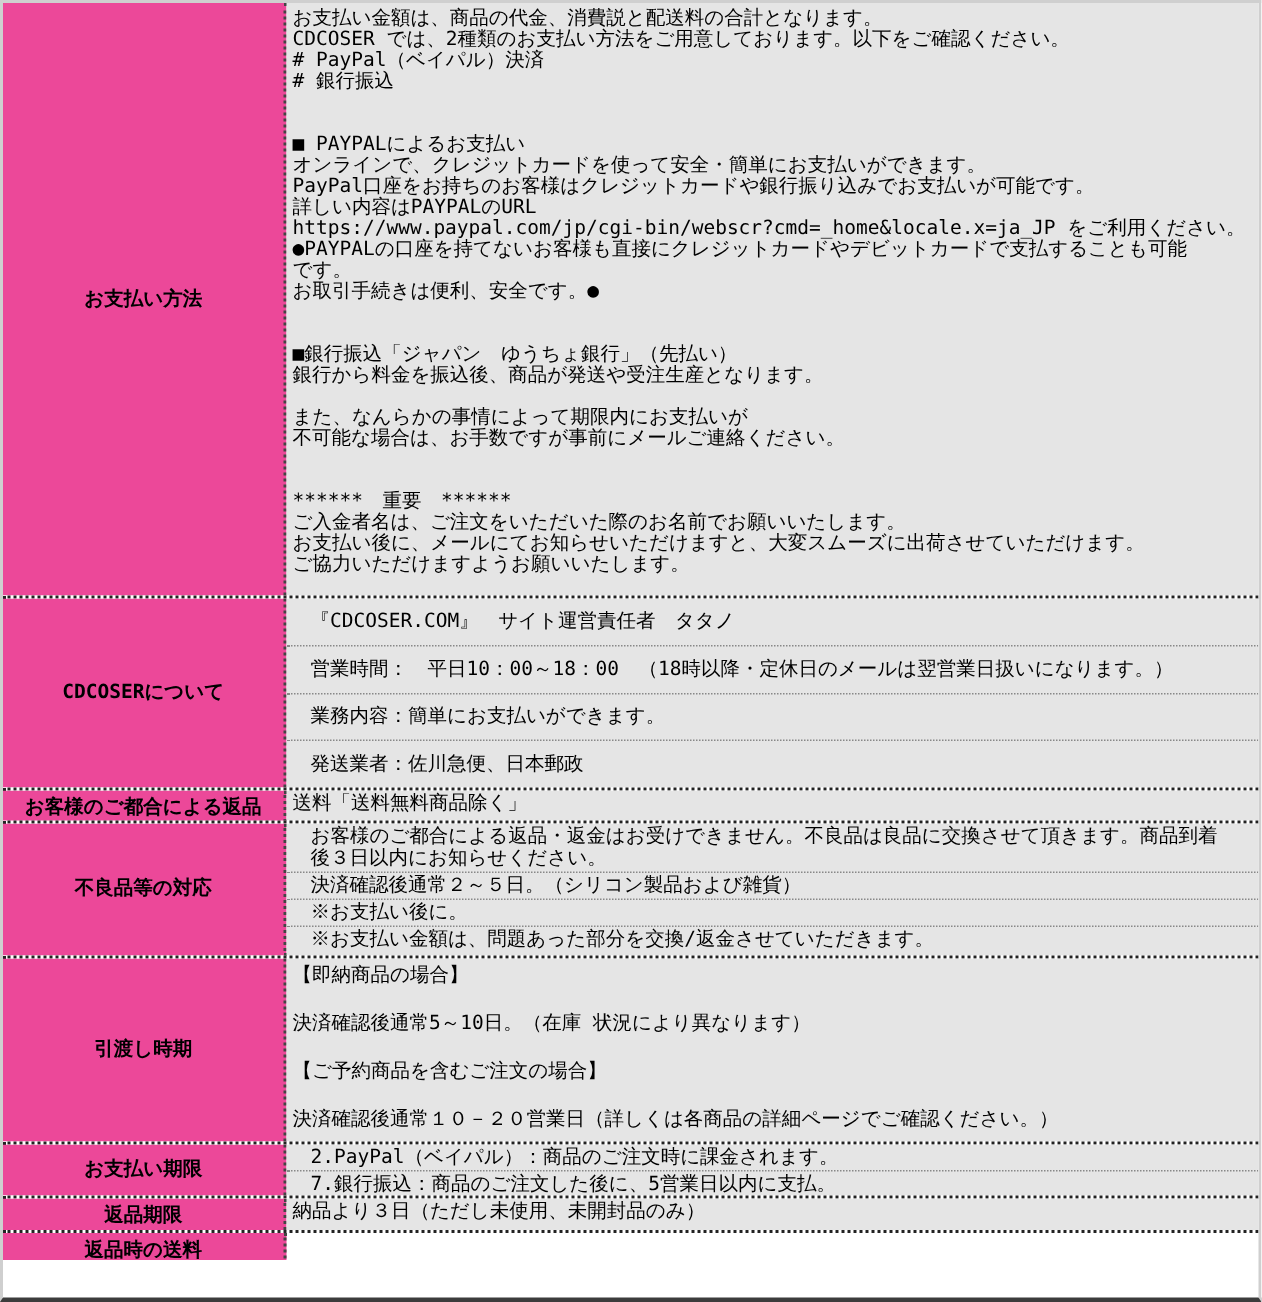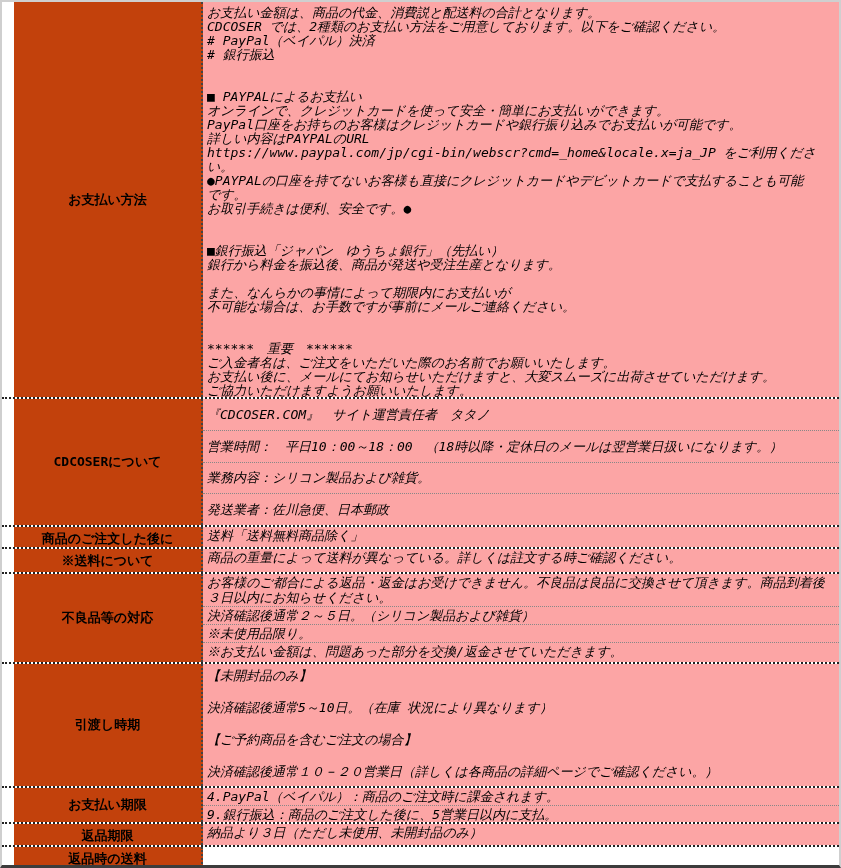--- a/index.html
+++ b/index.html
@@ -20,49 +20,47 @@
   .section {
     display: flex;
     flex: 0 0 auto;
     border-top: 2px dotted #222;
     overflow: hidden;
   }
   .section:first-child { border-top: none; }
   .label-cell {
     flex: 0 0 189px;
     width: 189px;
-    background: #c2410c;
+    background: #ec4899;
     border-right: 2px dotted #444;
     display: flex;
     align-items: center;
     justify-content: center;
     text-align: center;
     font-weight: bold;
     padding: 12px 6px;
     line-height: 16px;
     overflow: hidden;
-    margin-left: 12px;
   }
   .body-cell {
     flex: 1 1 auto;
     display: flex;
     flex-direction: column;
     overflow: hidden;
-    background: #fca5a5;
-    font-style: italic;
+    background: #e5e5e5;
   }
   .pre {
     white-space: pre-line;
     line-height: 14px;
     padding: 4px 4px 0 4px;
   }
   .pre.wide { line-height: 16px; padding-top: 4px; }
   .sub-row {
     border-top: 1px dotted #888;
-    padding: 1px 4px;
+    padding: 1px 16px;
     line-height: 15px;
     display: block;
   }
   .sub-row:first-child { border-top: none; }
   .body-cell.even5 .sub-row {
     flex: 1 1 auto;
     display: flex;
     align-items: center;
   }
   .body-cell.even2 .sub-row {
@@ -124,67 +122,61 @@
 お支払い後に、メールにてお知らせいただけますと、大変スムーズに出荷させていただけます。
 ご協力いただけますようお願いいたします。</div>
     </div>
   </div>
 
   <div class="section s2">
     <div class="label-cell">CDCOSERについて</div>
     <div class="body-cell even5">
       <div class="sub-row">『CDCOSER.COM』　サイト運営責任者　タタノ</div>
       <div class="sub-row">営業時間：　平日10：00～18：00　（18時以降・定休日のメールは翌営業日扱いになります。）</div>
-      <div class="sub-row">業務内容：シリコン製品および雑貨。</div>
+      <div class="sub-row">業務内容：簡単にお支払いができます。</div>
       <div class="sub-row">発送業者：佐川急便、日本郵政</div>
     </div>
   </div>
 
   <div class="section s3">
-    <div class="label-cell">商品のご注文した後に</div>
+    <div class="label-cell">お客様のご都合による返品</div>
     <div class="body-cell">
       <div class="single">送料「送料無料商品除く」</div>
     </div>
   </div>
 
-  <div class="section s4">
-    <div class="label-cell">※送料について</div>
-    <div class="body-cell">
-      <div class="single">商品の重量によって送料が異なっている。詳しくは註文する時ご確認ください。</div>
-    </div>
-  </div>
 
   <div class="section s5">
     <div class="label-cell">不良品等の対応</div>
     <div class="body-cell">
       <div class="sub-row">お客様のご都合による返品・返金はお受けできません。不良品は良品に交換させて頂きます。商品到着後３日以内にお知らせください。</div>
       <div class="sub-row">決済確認後通常２～５日。（シリコン製品および雑貨）</div>
-      <div class="sub-row">※未使用品限り。</div>
+      <div class="sub-row">※お支払い後に。</div>
       <div class="sub-row">※お支払い金額は、問題あった部分を交換/返金させていただきます。</div>
     </div>
   </div>
 
   <div class="section s6">
     <div class="label-cell">引渡し時期</div>
     <div class="body-cell">
-      <div class="pre wide">【未開封品のみ】
+      <div class="pre wide">【即納商品の場合】
 
 決済確認後通常5～10日。（在庫 状況により異なります）
 
 【ご予約商品を含むご注文の場合】
 
 決済確認後通常１０－２０営業日（詳しくは各商品の詳細ページでご確認ください。）</div>
     </div>
   </div>
 
   <div class="section s7">
     <div class="label-cell">お支払い期限</div>
     <div class="body-cell even2">
-      <div class="sub-row">4.PayPal（ベイパル）：商品のご注文時に課金されます。</div>
-      <div class="sub-row">9.銀行振込：商品のご注文した後に、5営業日以内に支払。</div>
+      <div class="sub-row">2.PayPal（ベイパル）：商品のご注文時に課金されます。</div>
+      <div class="sub-row">7.銀行振込：商品のご注文した後に、5営業日以内に支払。</div>
     </div>
   </div>
 
   <div class="section s8">
     <div class="label-cell">返品期限</div>
     <div class="body-cell">
       <div class="single">納品より３日（ただし未使用、未開封品のみ）</div>
     </div>
   </div>
 

